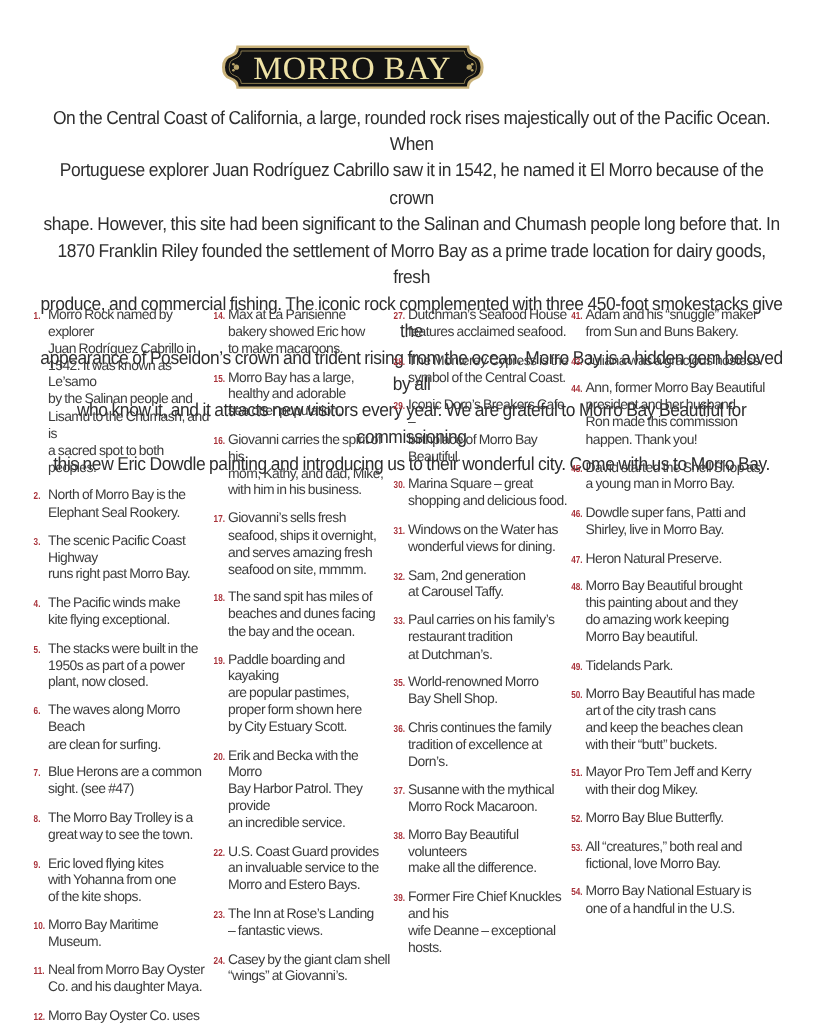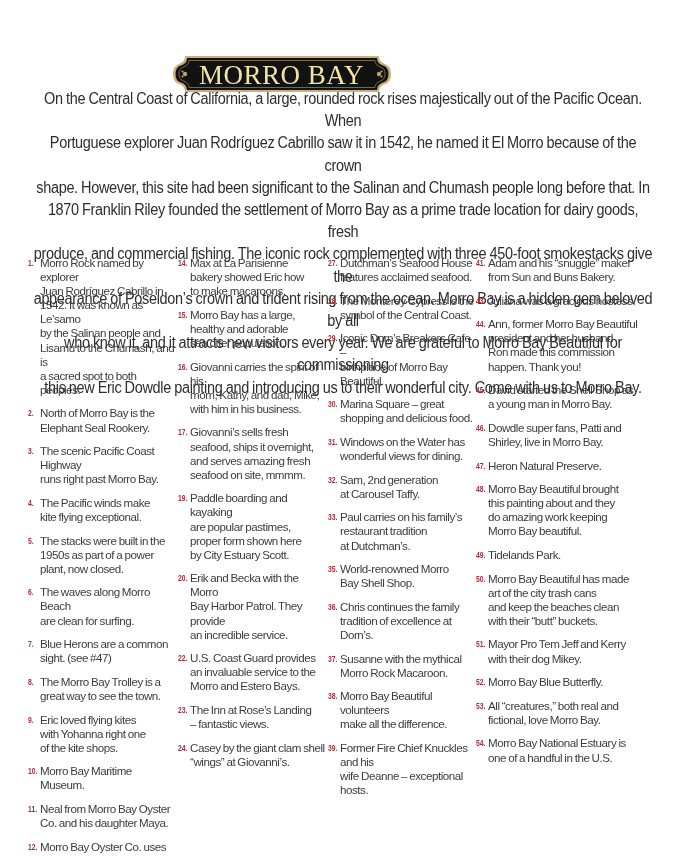--- a/index.html
+++ b/index.html
@@ -2,22 +2,22 @@
 <html><head>
   <meta charset="utf-8">
   <style>
     html, body { margin: 0; padding: 0; background: #ffffff; }
     body {
       width: 686px; height: 856px; overflow: hidden; position: relative;
       font-family: "Liberation Sans Narrow", "Liberation Sans", sans-serif;
       color: #3a3a3a;
     }
     .banner-wrap {
-      position: absolute; left: 0; top: 54px; width: 563px; height: 40px;
-      display: flex; justify-content: center;
+      position: absolute; left: 0; top: 36px; width: 563px; height: 40px;
+      display: flex; justify-content: center; padding-left: 12px;
     }
     .banner {
       position: relative; width: 222px; height: 40px;
     }
     .banner svg { position: absolute; left: 0; top: 0; }
     .banner-title {
       position: absolute; left: 0; top: 0; width: 100%; height: 100%;
       display: flex; align-items: center; justify-content: center;
       font-family: "Liberation Serif", "DejaVu Serif", serif;
       font-size: 27px; letter-spacing: 0.5px; color: #efe3a6;
@@ -127,21 +127,21 @@
 sight. </span><span class="note">(see #47)</span></span>
     </div>
     <div class="item">
       <span class="num">8.</span>
       <span class="txt"><span>The Morro Bay Trolley is a
 great way to see the town.</span></span>
     </div>
     <div class="item">
       <span class="num">9.</span>
       <span class="txt"><span>Eric loved flying kites
-with Yohanna right one
+with Yohanna from one
 of the kite shops.</span></span>
     </div>
     <div class="item">
       <span class="num">10.</span>
       <span class="txt"><span>Morro Bay Maritime Museum.</span></span>
     </div>
     <div class="item">
       <span class="num">11.</span>
       <span class="txt"><span>Neal from Morro Bay Oyster
 Co. and his daughter Maya.</span></span>
@@ -173,20 +173,26 @@
 with him in his business.</span></span>
     </div>
     <div class="item">
       <span class="num">17.</span>
       <span class="txt"><span>Giovanni’s sells fresh
 seafood, ships it overnight,
 and serves amazing fresh
 seafood on site, mmmm.</span></span>
     </div>
     <div class="item">
+      <span class="num">18.</span>
+      <span class="txt"><span>The sand spit has miles of
+beaches and dunes facing
+the bay and the ocean.</span></span>
+    </div>
+    <div class="item">
       <span class="num">19.</span>
       <span class="txt"><span>Paddle boarding and kayaking
 are popular pastimes,
 proper form shown here
 by City Estuary Scott.</span></span>
     </div>
     <div class="item">
       <span class="num">20.</span>
       <span class="txt"><span>Erik and Becka with the Morro
 Bay Harbor Patrol. They provide

